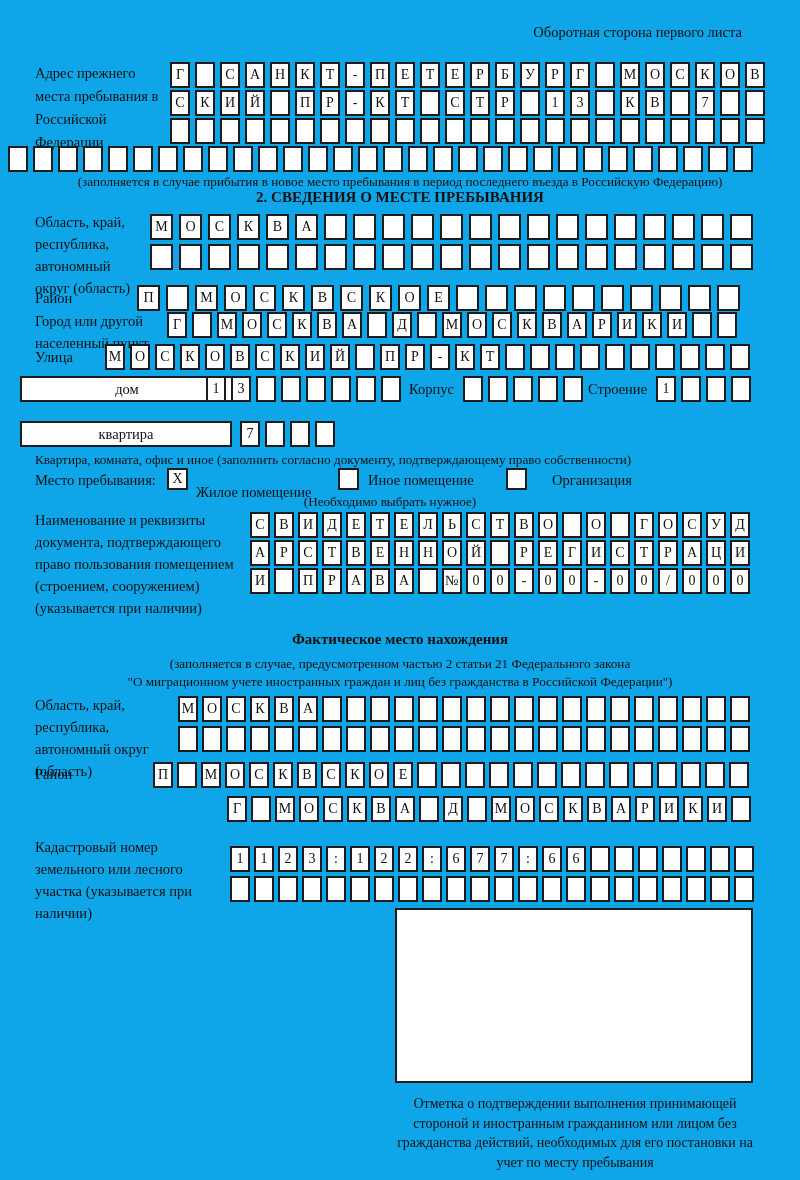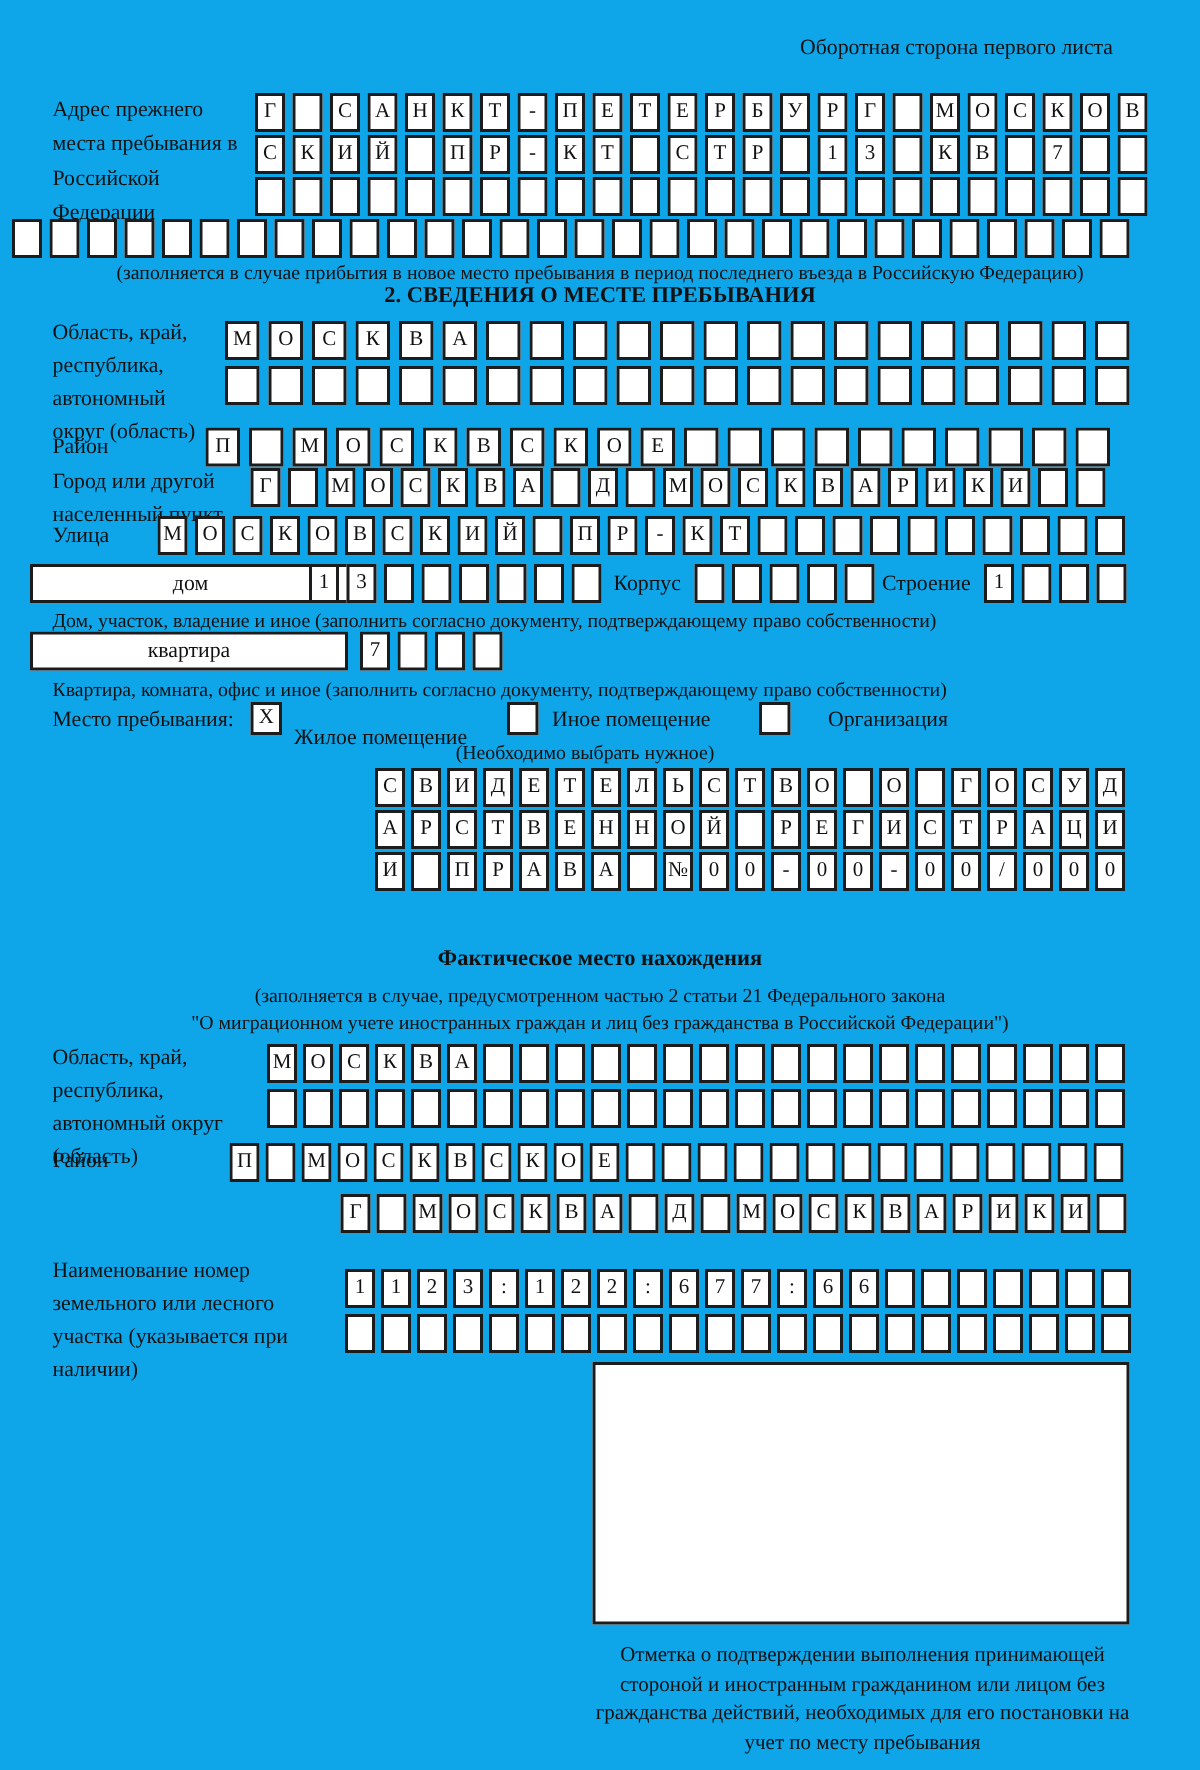--- a/index.html
+++ b/index.html
@@ -306,40 +306,40 @@
       <div class="cell"></div>
       <div class="cell"></div>
     </div>
   <div class="label" style="left:588px; top:378px;">Строение</div>
   <div class="cellrow a" style="left:656px; top:376px;">
       <div class="cell">1</div>
       <div class="cell"></div>
       <div class="cell"></div>
       <div class="cell"></div>
     </div>
-  <div class="note" style="left:35px; top:405px;">Дом, участок, владение и иное (заполнить согласно документу, подтверждающему право собственности)</div>
 
   <div class="wrect" style="left:20px; top:421px; width:212px;">квартира</div>
   <div class="cellrow a" style="left:240px; top:421px;">
       <div class="cell">7</div>
       <div class="cell"></div>
       <div class="cell"></div>
       <div class="cell"></div>
     </div>
   <div class="note" style="left:35px; top:451px;">Квартира, комната, офис и иное (заполнить согласно документу, подтверждающему право собственности)</div>
 
   <div class="label" style="left:35px; top:469px;">Место пребывания:</div>
   <div class="chk" style="left:167px; top:468px;">X</div>
   <div class="label" style="left:196px; top:469px;margin-top:12px;">Жилое помещение</div>
   <div class="chk" style="left:338px; top:468px;"></div>
   <div class="label" style="left:368px; top:469px;">Иное помещение</div>
   <div class="chk" style="left:506px; top:468px;"></div>
   <div class="label" style="left:552px; top:469px;">Организация</div>
   <div class="note center" style="left:0; top:493px; width:780px;">(Необходимо выбрать нужное)</div>
 
+  <div class="label" style="left:35px; top:509px; width:215px;">Наименование и реквизиты документа, подтверждающего право пользования помещением (строением, сооружением) (указывается при наличии)</div>
   <div class="cellrow c" style="left:250px; top:512px;">
       <div class="cell">С</div>
       <div class="cell">В</div>
       <div class="cell">И</div>
       <div class="cell">Д</div>
       <div class="cell">Е</div>
       <div class="cell">Т</div>
       <div class="cell">Е</div>
       <div class="cell">Л</div>
       <div class="cell">Ь</div>
@@ -508,21 +508,21 @@
       <div class="cell">К</div>
       <div class="cell">В</div>
       <div class="cell">А</div>
       <div class="cell">Р</div>
       <div class="cell">И</div>
       <div class="cell">К</div>
       <div class="cell">И</div>
       <div class="cell"></div>
     </div>
 
-  <div class="label" style="left:35px; top:836px; width:180px;">Наименование номер земельного или лесного участка (указывается при наличии)</div>
+  <div class="label" style="left:35px; top:836px; width:180px;">Кадастровый номер земельного или лесного участка (указывается при наличии)</div>
   <div class="cellrow c" style="left:230px; top:846px;">
       <div class="cell">1</div>
       <div class="cell">1</div>
       <div class="cell">2</div>
       <div class="cell">3</div>
       <div class="cell">:</div>
       <div class="cell">1</div>
       <div class="cell">2</div>
       <div class="cell">2</div>
       <div class="cell">:</div>

